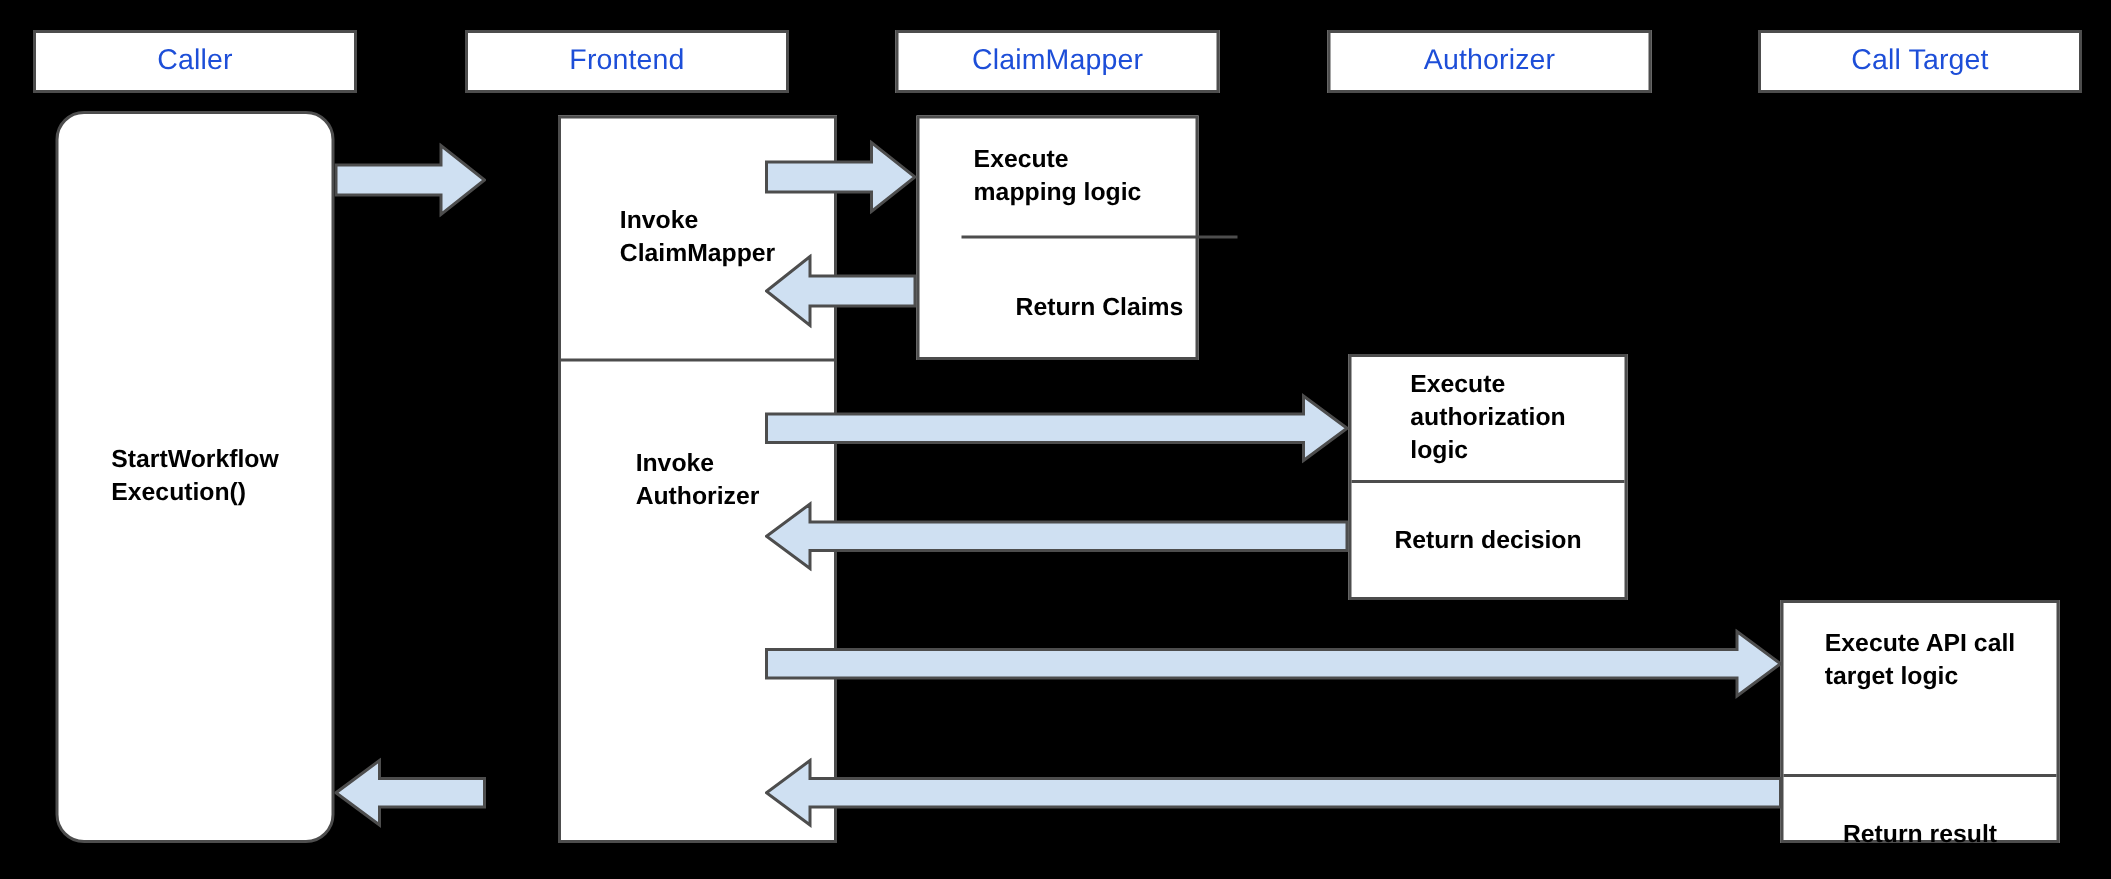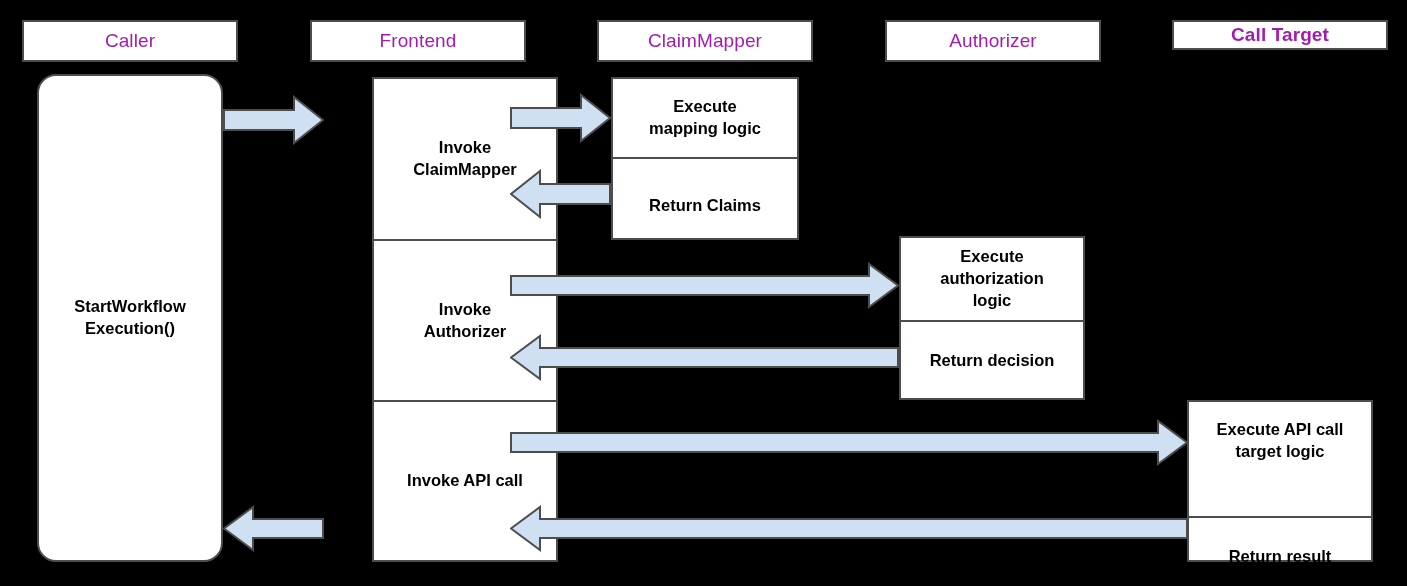--- a/index.html
+++ b/index.html
@@ -18,40 +18,40 @@
 
   
   .participant-header {
     position: absolute;
     box-sizing: border-box;
     background: #ffffff;
     border: 2px solid #4d4d4d;
     display: flex;
     align-items: center;
     justify-content: center;
-    color: #a21caf;
+    color: #1d4ed8;
     font-size: 19px;
     font-weight: 400;
     letter-spacing: 0.1px;
     white-space: nowrap;
   }
 
   
   .activation {
     position: absolute;
     box-sizing: border-box;
     background: #ffffff;
     border: 2px solid #4d4d4d;
   }
   .act-cell {
     box-sizing: border-box;
     display: flex;
     align-items: center;
     justify-content: center;
-    text-align: center;
+    text-align: left;
     color: #000000;
     font-size: 16.5px;
     font-weight: bold;
     line-height: 1.32;
     padding: 2px 6px;
     width: 100%;
   }
   .act-cell + .act-cell {
     border-top: 2px solid #4d4d4d;
   }
@@ -75,35 +75,34 @@
 <div id="canvas">
 
   <div class="participant-header" style="left:22px; top:20px; width:216px; height:42px;">Caller</div>
 
   <div class="participant-header" style="left:310px; top:20px; width:216px; height:42px;">Frontend</div>
 
   <div class="participant-header" style="left:597px; top:20px; width:216px; height:42px;">ClaimMapper</div>
 
   <div class="participant-header" style="left:885px; top:20px; width:216px; height:42px;">Authorizer</div>
 
-  <div class="participant-header" style="left:1172px; top:20px; width:216px; height:30px;font-weight:bold;">Call Target</div>
+  <div class="participant-header" style="left:1172px; top:20px; width:216px; height:42px;">Call Target</div>
 
   <div class="activation" style="left:37px; top:74px; width:186px; height:488px;border-radius:19px;">
     <div class="act-cell" style="height:100%;">StartWorkflow<br>Execution()</div>
   </div>
 
   <div class="activation" style="left:324px; top:77px; width:186px; height:485px;margin-left:48px;">
     <div class="act-cell" style="height:160px;">Invoke<br>ClaimMapper</div>
     <div class="act-cell" style="height:161px;">Invoke<br>Authorizer</div>
-    <div class="act-cell" style="height:160px;">Invoke API call</div>
   </div>
 
   <div class="activation" style="left:611px; top:77px; width:188px; height:163px;">
     <div class="act-cell" style="height:78px;">Execute<br>mapping logic</div>
-    <div class="act-cell" style="height:95px;">Return Claims</div>
+    <div class="act-cell" style="height:95px;margin-left:28px;">Return Claims</div>
   </div>
 
   <div class="activation" style="left:899px; top:236px; width:186px; height:164px;">
     <div class="act-cell" style="height:82px;">Execute<br>authorization<br>logic</div>
     <div class="act-cell" style="height:80px;">Return decision</div>
   </div>
 
   <div class="activation" style="left:1187px; top:400px; width:186px; height:162px;">
     <div class="act-cell" style="height:78px;">Execute API call<br>target logic</div>
     <div class="act-cell" style="height:80px;margin-top:36px;">Return result</div>

